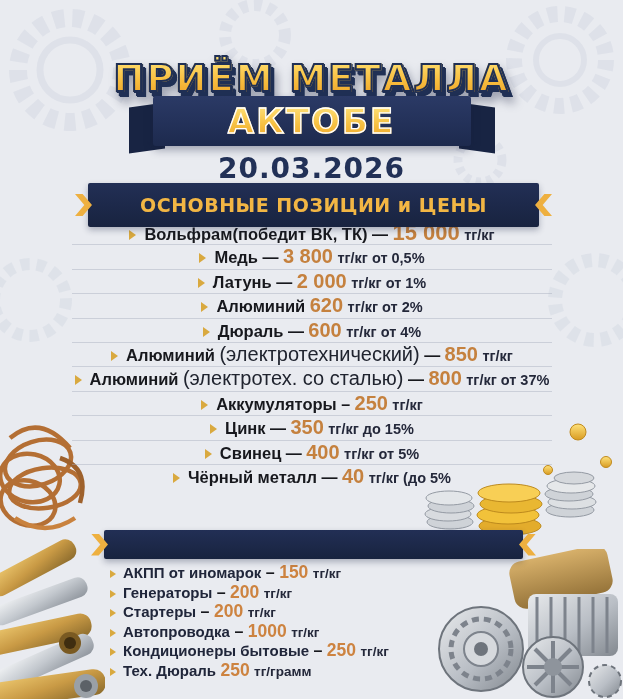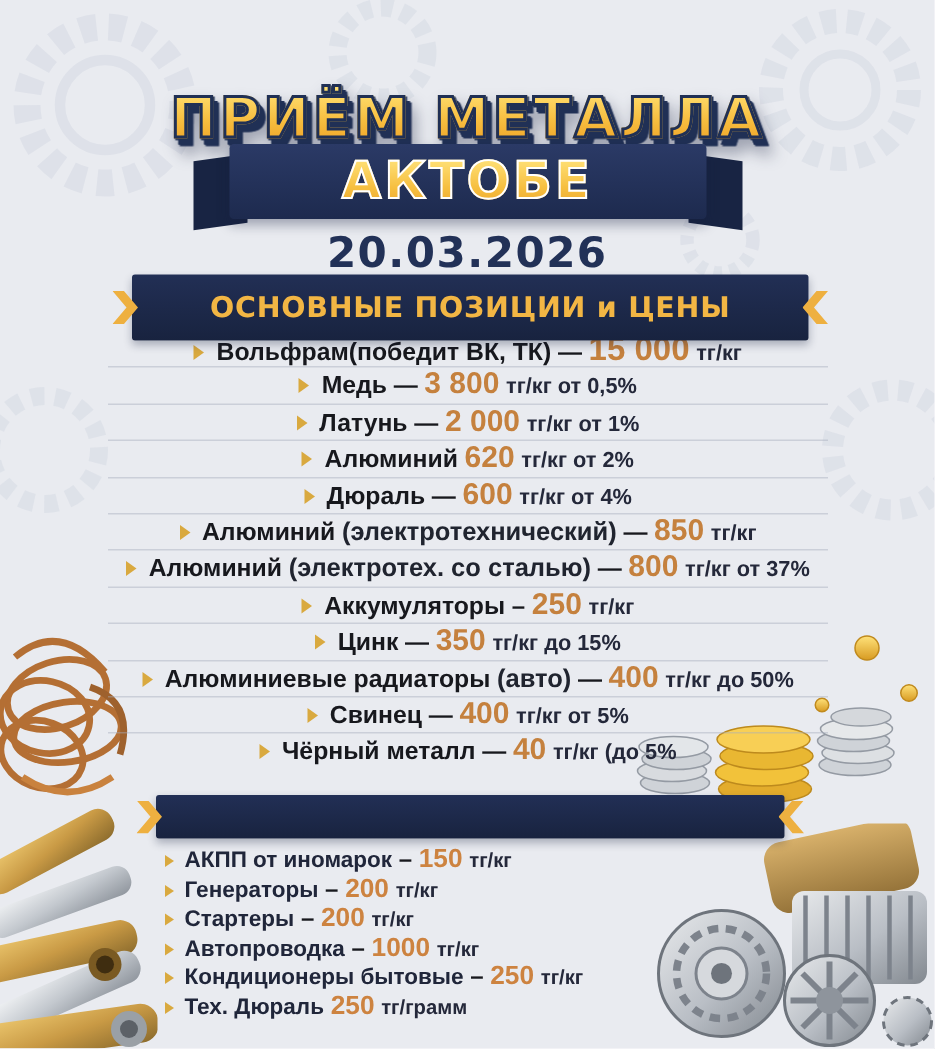--- a/index.html
+++ b/index.html
@@ -85,21 +85,21 @@
   .list-1 .row{height:23.4px;line-height:23px;border-bottom:1px solid rgba(167,173,188,.45);}
   .list-1 .row:last-child{border-bottom:none;}
   .list-2 .row{height:19.6px;line-height:19.4px;}
   .bullet{
     display:inline-block;width:0;height:0;margin-right:8px;
     border-left:7px solid #d9a93f;border-top:5px solid transparent;border-bottom:5px solid transparent;
   }
   .list-2 .bullet{border-left-width:6px;border-top-width:4px;border-bottom-width:4px;margin-right:7px;}
   .nm{font-weight:700;font-size:16.5px;color:#17181d;}
   .list-2 .nm{font-weight:600;font-size:15px;color:#20263a;}
-  .n{font-weight:700;font-size:17px;color:#20242f;}
+  .n{font-weight:400;font-size:20px;color:#20242f;}
   .dash{font-weight:700;font-size:16px;color:#17181d;}
   .p{font-weight:700;font-size:20px;color:#c5813e;}
   .p-big{font-size:22px;}
   .list-2 .p{font-size:17.5px;color:#cd8340;}
   .u{font-weight:600;font-size:14.5px;color:#24283a;}
   .list-2 .u{font-size:13.5px;}
   .sm{font-weight:600;font-size:11px;color:#3a4052;}
 </style>
 </head>
 <body>
@@ -245,21 +245,20 @@
   <div class="list list-1">
     <div class="row"><span class="bullet"></span><span class="nm">Вольфрам(победит ВК, ТК)</span> <span class="dash">—</span> <span class="p p-big">15 000</span> <span class="u">тг/кг</span></div>
     <div class="row"><span class="bullet"></span><span class="nm">Медь</span> <span class="dash">—</span> <span class="p">3 800</span> <span class="u">тг/кг от 0,5%</span></div>
     <div class="row"><span class="bullet"></span><span class="nm">Латунь</span> <span class="dash">—</span> <span class="p">2 000</span> <span class="u">тг/кг от 1%</span></div>
     <div class="row"><span class="bullet"></span><span class="nm">Алюминий</span> <span class="p">620</span> <span class="u">тг/кг от 2%</span></div>
     <div class="row"><span class="bullet"></span><span class="nm">Дюраль</span> <span class="dash">—</span> <span class="p">600</span> <span class="u">тг/кг от 4%</span></div>
     <div class="row"><span class="bullet"></span><span class="nm">Алюминий</span> <span class="n">(электротехнический)</span> <span class="dash">—</span> <span class="p">850</span> <span class="u">тг/кг</span></div>
     <div class="row"><span class="bullet"></span><span class="nm">Алюминий</span> <span class="n">(электротех. со сталью)</span> <span class="dash">—</span> <span class="p">800</span> <span class="u">тг/кг от 37%</span></div>
     <div class="row"><span class="bullet"></span><span class="nm">Аккумуляторы</span> <span class="dash">–</span> <span class="p">250</span> <span class="u">тг/кг</span></div>
     <div class="row"><span class="bullet"></span><span class="nm">Цинк</span> <span class="dash">—</span> <span class="p">350</span> <span class="u">тг/кг до 15%</span></div>
-    <div class="row"><span class="bullet"></span><span class="nm">Алюминиевые радиаторы</span> <span class="n">(авто)</span> <span class="dash">—</span> <span class="p">400</span> <span class="u">тг/кг до 50%</span></div>
     <div class="row"><span class="bullet"></span><span class="nm">Свинец</span> <span class="dash">—</span> <span class="p">400</span> <span class="u">тг/кг от 5%</span></div>
     <div class="row"><span class="bullet"></span><span class="nm">Чёрный металл</span> <span class="dash">—</span> <span class="p">40</span> <span class="u">тг/кг (до 5%</span></div>
   </div>
 
   <div class="banner banner-2">
     <span class="chev chev-l"></span>
     <span class="chev chev-r"></span>
   </div>
 
   <div class="list list-2">

